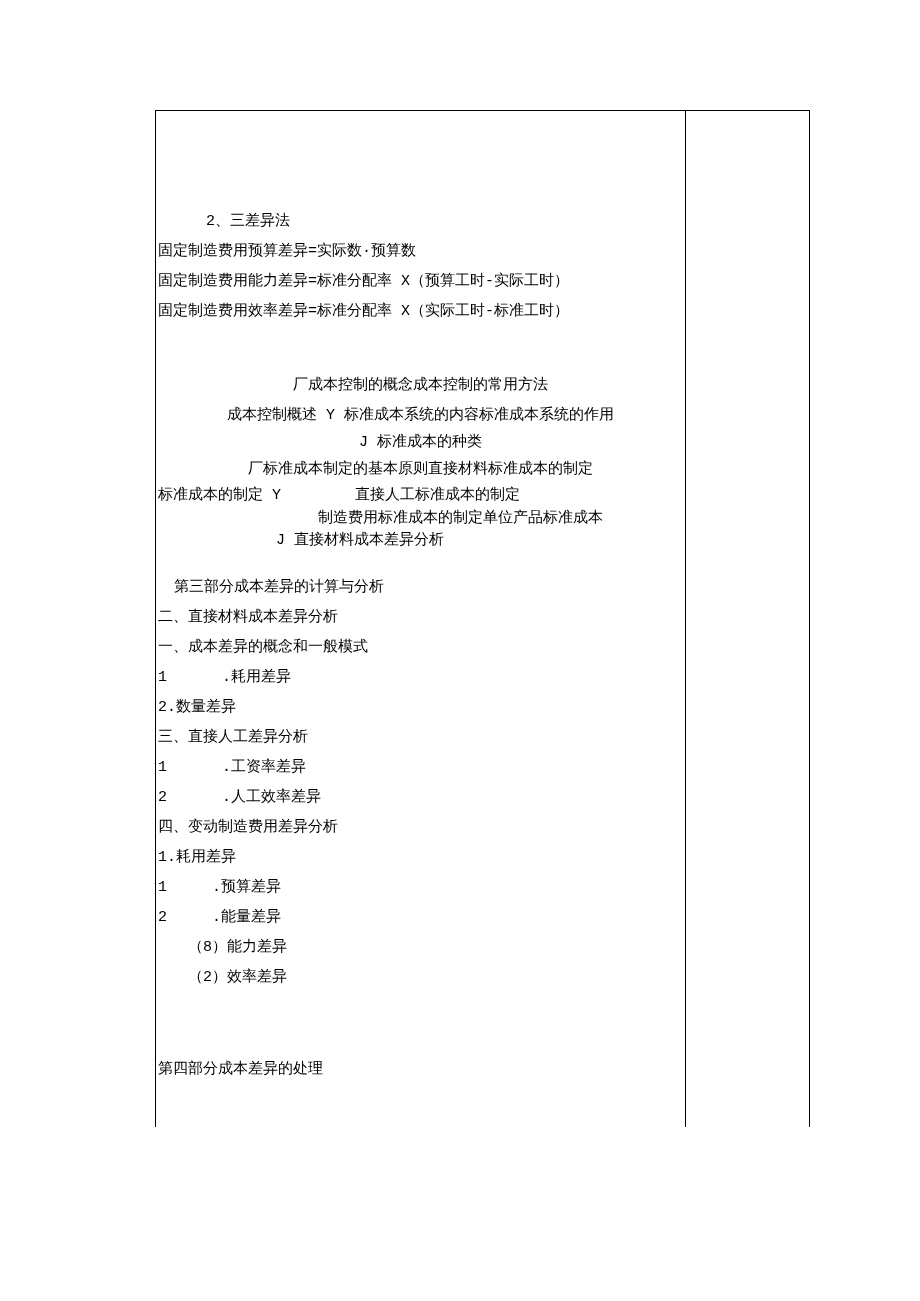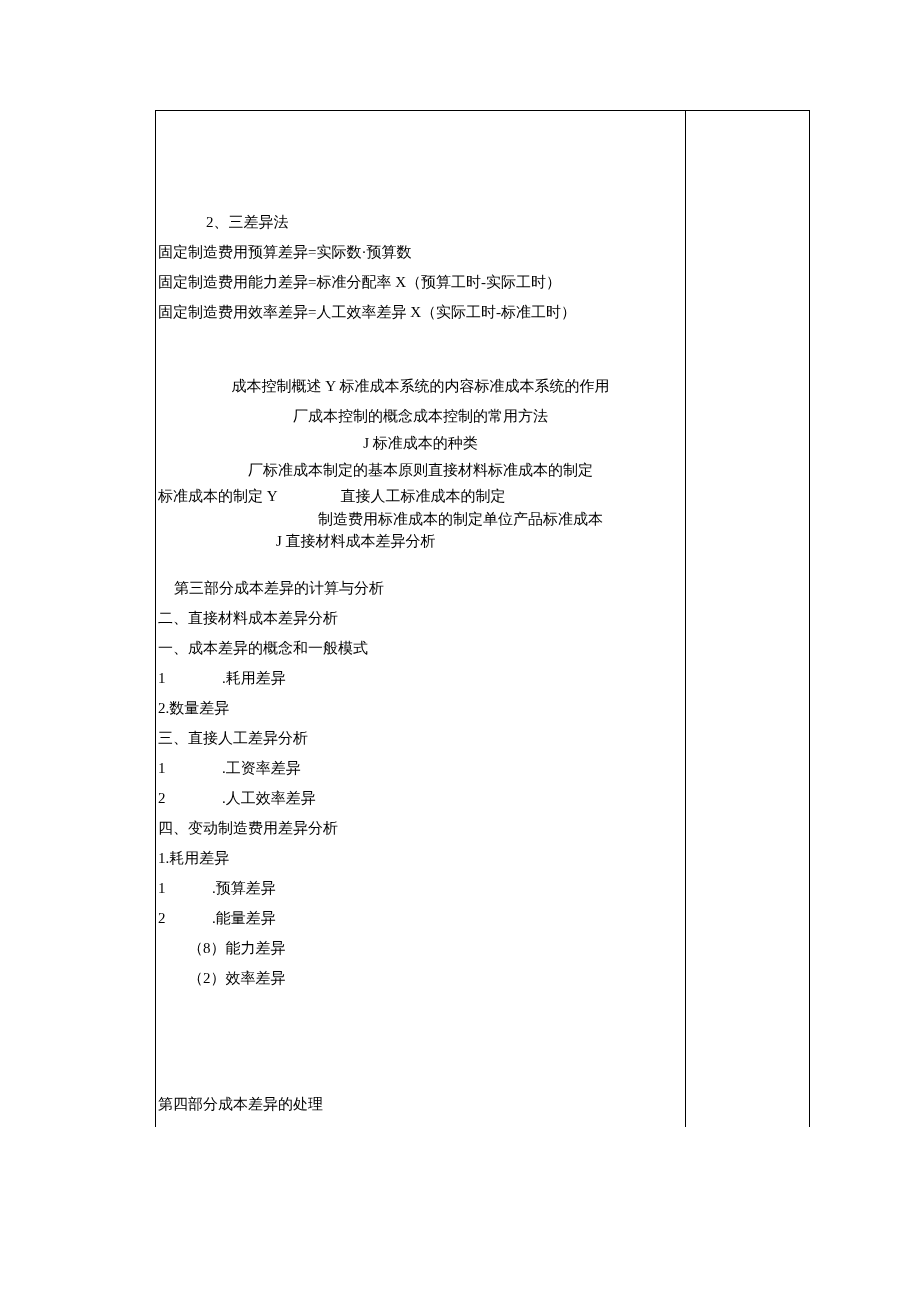--- a/index.html
+++ b/index.html
@@ -8,20 +8,21 @@
     font-family: "SimSun", "宋体", serif;
     font-size: 15px;
     color: #000;
     line-height: 2.0;
   }
   .page {
     width: 920px;
     height: 1127px;
     position: relative;
     padding: 110px 110px 0 155px;
+    font-family: Liberation Mono, monospace;
   }
   .cell-wrap {
     display: flex;
     border: 1px solid #000;
     height: 1055px;
   }
   .cell-main {
     width: 530px;
     border-right: 1px solid #000;
     padding: 0 2px;
@@ -29,41 +30,41 @@
   .cell-side {
     flex: 1;
   }
   .blk { margin-top: 96px; }
   .line { white-space: nowrap; }
   .indent1 { padding-left: 48px; }
   .center-group { margin-top: 44px; }
   .center { text-align: center; }
   .sec3 { margin-top: 20px; }
   .sec3 .line { }
-  .sec4 { margin-top: 96px; }
+  .sec4 { margin-top: 62px; }
   .num-pad { display:inline-block; width: 64px; }
   .num-pad2 { display:inline-block; width: 54px; }
 </style>
 </head>
 <body>
 
 <div class="page">
   <div class="cell-wrap">
     <div class="cell-main">
 
       <div class="blk">
         <div class="line indent1">2、三差异法</div>
         <div class="line">固定制造费用预算差异=实际数·预算数</div>
         <div class="line">固定制造费用能力差异=标准分配率 X（预算工时-实际工时）</div>
-        <div class="line">固定制造费用效率差异=人工效率差异 X（实际工时-标准工时）</div>
+        <div class="line">固定制造费用效率差异=标准分配率 X（实际工时-标准工时）</div>
       </div>
 
       <div class="center-group">
+        <div class="line center">厂成本控制的概念成本控制的常用方法</div>
         <div class="line center">成本控制概述 Y 标准成本系统的内容标准成本系统的作用</div>
-        <div class="line center">厂成本控制的概念成本控制的常用方法</div>
         <div class="line center" style="line-height:1.6">J 标准成本的种类</div>
         <div class="line center">厂标准成本制定的基本原则直接材料标准成本的制定</div>
         <div class="line" style="line-height:1.5">
           <span>标准成本的制定 Y</span>
           <span style="display:inline-block;width:56px"></span>
           <span>直接人工标准成本的制定</span>
         </div>
         <div class="line" style="padding-left:160px;line-height:1.5">制造费用标准成本的制定单位产品标准成本</div>
         <div class="line" style="padding-left:118px;line-height:1.5">J 直接材料成本差异分析</div>
       </div>

